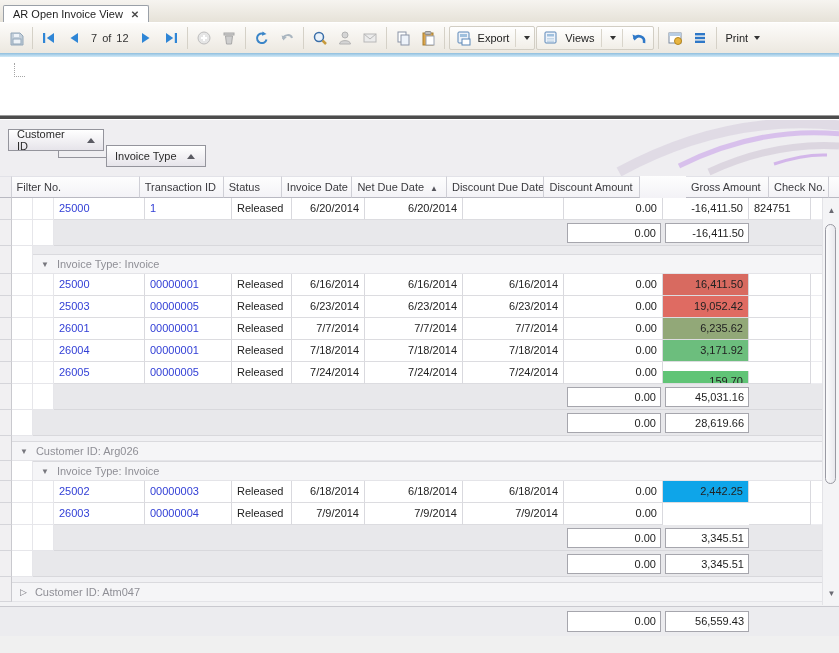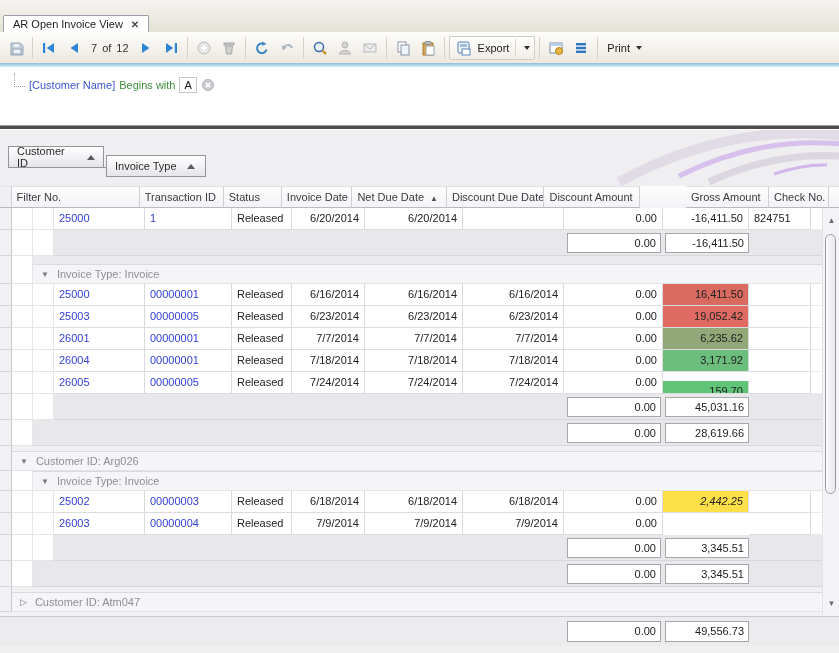--- a/index.html
+++ b/index.html
@@ -1,21 +1,21 @@
 <!DOCTYPE html>
 <html><head>
 <meta charset="utf-8">
 <style>
   * { margin:0; padding:0; box-sizing:border-box; }
   html,body { width:839px; height:653px; }
   body { font-family:"Liberation Sans", sans-serif; font-size:11px; color:#222; background:#f0f0f0; overflow:hidden; }
   .app { position:relative; width:839px; height:653px; background:#f0f0f0; }
 
   
-  .tabstrip { height:32px; background:linear-gradient(#f6f4f0,#e6e2d8); display:flex; align-items:flex-end; padding-left:3px; }
+  .tabstrip { height:22px; background:linear-gradient(#f6f4f0,#e6e2d8); display:flex; align-items:flex-end; padding-left:3px; }
   .tab { display:flex; align-items:center; gap:8px; background:#fff; border:1px solid #9aa0a8; border-bottom:none; border-radius:2px 2px 0 0; height:17px; padding:0 9px; }
   .tab-title { color:#1d1d1d; }
   .tab-close { color:#4a4a4a; font-size:10px; font-weight:bold; cursor:default; }
 
   
   .toolbar { height:31px; background:linear-gradient(#fdfcfa,#ece8e0); display:flex; align-items:center; padding:0 4px; gap:1px; border-top:1px solid #fff; }
   .tbtn { width:24px; height:22px; display:flex; align-items:center; justify-content:center; border-radius:2px; }
   .tsep { width:1px; height:22px; background:#d5d1c7; margin:0 3px; }
   .rec { display:flex; align-items:center; gap:5px; padding:0 4px; color:#333; }
   .tgroup { display:flex; align-items:center; border:1px solid #d2cec4; border-radius:2px; background:linear-gradient(#fff,#f1eee7); padding:1px 4px; gap:4px; height:24px; }
@@ -40,21 +40,21 @@
   .cond-inner { display:flex; align-items:center; gap:4px; height:18px; }
   .cond-field { color:#3c55cf; }
   .cond-op { color:#3c8b3c; }
   .cond-val { color:#111; border:1px solid #c6c6cb; padding:0 4px; line-height:14px; background:#fff; }
 
   .splitter { height:5px; background:#4c4c4c; border-top:1px solid #9a9a9a; border-bottom:1px solid #ffffff; }
 
   
   .grouppanel { height:56px; background:#efeef1; position:relative; overflow:hidden; }
   .chip { position:absolute; height:22px; border:1px solid #94949c; background:linear-gradient(#ffffff,#e6e4ea); display:flex; align-items:center; gap:10px; padding:0 8px; color:#2a2a2a; }
-  .chip1 { left:8px; top:9px; width:96px;margin-top:7px; }
+  .chip1 { left:8px; top:9px; width:96px; }
   .chip2 { left:106px; top:25px; width:100px; }
   .chip-sort { width:0; height:0; border-left:4px solid transparent; border-right:4px solid transparent; border-bottom:5px solid #5b5b63; }
   .chip-conn { position:absolute; left:58px; top:31px; width:48px; height:7px; border-left:1px solid #94949c; border-bottom:1px solid #94949c; }
 
   
   .grid { position:relative; width:839px; }
   .hdr { display:flex; height:22px; background:linear-gradient(#fefefe,#f3f2f6); }
   .hcell { border-right:1px solid #cfcfd6; border-bottom:1px solid #b9b9c2; border-top:1px solid #e2e2e8; color:#3a3a3e; line-height:20px; padding:0 5px; white-space:nowrap; overflow:hidden; }
   .h-gut { width:12px; padding:0; background:#f0eff2; }
   .h-inv { width:133px; } .h-txn { width:87px; } .h-sta { width:60px; }
@@ -214,20 +214,40 @@
         <svg width="16" height="16">
             <rect x="2" y="2" width="11" height="11" rx="1" fill="#eef3fa" stroke="#5b87b8"></rect>
             <rect x="4" y="4" width="7" height="3" fill="#9fc0de"></rect>
             <rect x="6" y="9" width="8" height="6" fill="#fff" stroke="#5b87b8"></rect>
           </svg>
       </div>
       <span class="tlabel">Export</span>
       <span class="gsep"></span>
       <span class="caret"></span>
     </div>
+    <div class="tgroup">
+      <div class="tbtn" style="width:20px">
+        <svg width="16" height="16">
+            <rect x="2" y="2" width="11" height="11" rx="1" fill="#eef3fa" stroke="#5b87b8"></rect>
+            <rect x="4" y="4" width="7" height="2.5" fill="#9fc0de"></rect>
+            <rect x="4" y="8" width="7" height="1.5" fill="#c3d7e8"></rect>
+            <rect x="4" y="10.5" width="7" height="1.5" fill="#c3d7e8"></rect>
+          </svg>
+      </div>
+      <span class="tlabel">Views</span>
+      <span class="gsep"></span>
+      <span class="caret"></span>
+      <span class="gsep"></span>
+      <div class="tbtn" style="width:20px">
+        <svg width="17" height="17">
+            <path d="M14 13c1.5-7-7-9-10-4" fill="none" stroke="#2e78c8" stroke-width="2.6"></path>
+            <path d="M2.5 4.5l1.6 6 4.4-3.6z" fill="#2e78c8"></path>
+          </svg>
+      </div>
+    </div>
     <div class="tsep"></div>
     <div class="tbtn">
       <svg width="16" height="16">
           <rect x="2" y="3" width="12" height="10" fill="#fff" stroke="#7a8aa0"></rect>
           <rect x="2" y="3" width="12" height="3" fill="#b8cde4"></rect>
           <circle cx="11" cy="11" r="3.5" fill="#e8b541" stroke="#b5861e"></circle>
         </svg>
     </div>
     <div class="tbtn">
       <svg width="16" height="16">
@@ -242,29 +262,20 @@
       <span class="caret"></span>
     </div>
   </div>
 
   <div class="bluerule"></div>
 
 
   <div class="filterpanel">
     <div class="cond-row">
       <div class="branch"></div>
-      <div class="cond-inner">
-        <span class="cond-field">[Customer Name]</span>
-        <span class="cond-op">Begins with</span>
-        <span class="cond-val">A</span>
-        <svg width="14" height="14">
-            <circle cx="7" cy="7" r="5.5" fill="#cbcbcf" stroke="#b2b2b6"></circle>
-            <path d="M4.8 4.8l4.4 4.4M9.2 4.8l-4.4 4.4" stroke="#fff" stroke-width="1.4"></path>
-          </svg>
-      </div>
     </div>
   </div>
 
   <div class="splitter"></div>
 
   <div class="grouppanel">
     <svg class="swoosh" width="280" height="56">
       <path d="M60 52 Q170 -8 285 6" fill="none" stroke="#dcd6e2" stroke-width="10" opacity="0.8"></path>
       <path d="M120 46 Q200 6 282 14" fill="none" stroke="#c49ae8" stroke-width="5" opacity="0.55"></path>
       <path d="M150 52 Q215 22 280 26" fill="none" stroke="#d9d3de" stroke-width="7" opacity="0.9"></path>
@@ -457,21 +468,21 @@
         <div class="gut"></div>
           <div class="ind"></div>
           <div class="ind"></div>
         <div class="cell c-inv link">25002</div>
         <div class="cell c-txn link">00000003</div>
         <div class="cell c-sta">Released</div>
         <div class="cell c-idt">6/18/2014</div>
         <div class="cell c-ndd">6/18/2014</div>
         <div class="cell c-ddd">6/18/2014</div>
         <div class="cell c-dam">0.00</div>
-        <div class="cell c-gam" style="background-color: #fde047; font-style: italic;">2,442.25</div>
+        <div class="cell c-gam" style="background-color: #0ea5e9;">2,442.25</div>
         <div class="cell c-chk"></div>
         <div class="rfill"></div>
       </div>
       <div class="row">
         <div class="gut"></div>
           <div class="ind"></div>
           <div class="ind"></div>
         <div class="cell c-inv link">26003</div>
         <div class="cell c-txn link">00000004</div>
         <div class="cell c-sta">Released</div>
@@ -513,21 +524,21 @@
           <span>Customer ID: Atm047</span>
         </div>
       </div>
 
       <div class="sprow" style="height:4px;width:839px">
         <div class="spband" style="background:#f2f2f4"></div>
       </div>
 
       <div class="grand">
         <div class="sbox sbox-d">0.00</div>
-        <div class="sbox sbox-g">49,556.73</div>
+        <div class="sbox sbox-g">56,559.43</div>
       </div>
     </div>
 
     <div class="vscroll">
       <div class="varrow vup">▲</div>
       <div class="vthumb"></div>
       <div class="varrow vdown">▼</div>
     </div>
   </div>
 

